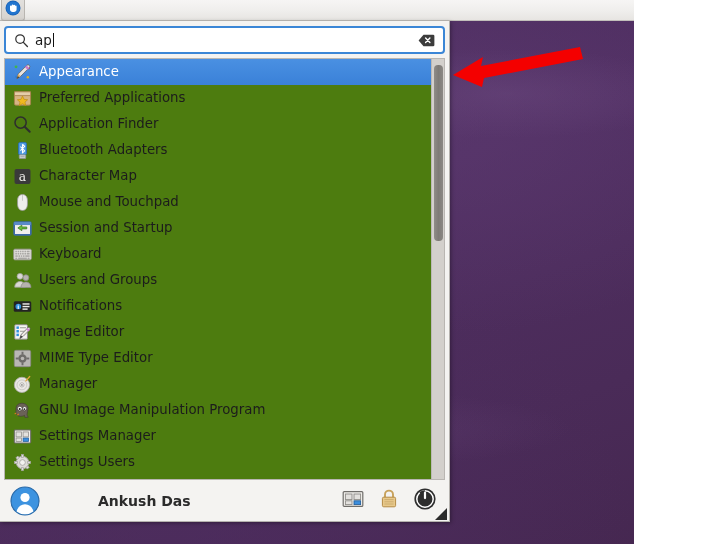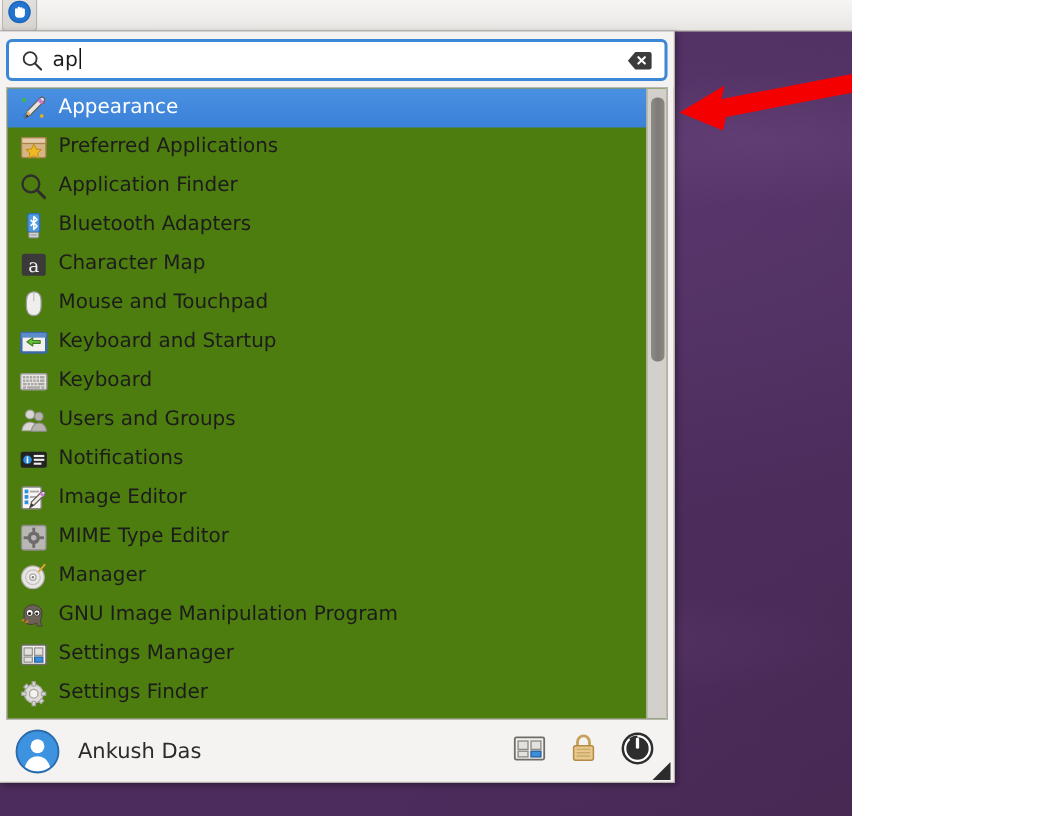--- a/index.html
+++ b/index.html
@@ -6,21 +6,21 @@
     margin: 0;
     padding: 0;
     width: 703px;
     height: 544px;
     overflow: hidden;
     font-family: "DejaVu Sans", "Liberation Sans", sans-serif;
   }
 
   #screen {
     position: relative;
-    width: 568px;
+    width: 634px;
     height: 544px;
     overflow: hidden;
     background: #4a2d5c;
   }
 
   
   .wallpaper {
     position: absolute;
     left: 0; top: 20px;
     width: 703px; height: 524px;
@@ -202,23 +202,24 @@
     background: #f4f3f1;
     position: relative;
   }
   .avatar {
     width: 30px; height: 30px;
     flex: 0 0 auto;
     margin-right: 12px;
   }
   .user-name {
     font-size: 14px;
-    font-weight: normal;
+    font-weight: bold;
     color: #2b2b2b;
     flex: 1 1 auto;
+    margin-left: 46px;
   }
   .bar-btn {
     width: 36px; height: 32px;
     display: flex;
     align-items: center;
     justify-content: center;
     cursor: pointer;
     flex: 0 0 auto;
   }
   .resize-grip {
@@ -362,21 +363,21 @@
         </div>
 
         <div class="app-row">
           <span class="app-icon">
             <svg width="19" height="19" viewBox="0 0 20 20">
               <rect x="1.2" y="3.2" width="17.6" height="13.6" rx="1.2" fill="#f2f0ee" stroke="#3d6aa8" stroke-width="1.8"></rect>
               <rect x="1.2" y="3.2" width="17.6" height="3.2" fill="#5b8bc9"></rect>
               <path d="M14.5 8.4 v2 h-5.2 v1.9 l-4.2 -2.9 l4.2 -2.9 v1.9 z" fill="#68bf3e" stroke="#3d7a22" stroke-width="0.8" stroke-linejoin="round"></path>
             </svg>
           </span>
-          <span class="app-label">Keyboard and Startup</span>
+          <span class="app-label">Session and Startup</span>
         </div>
 
         <div class="app-row">
           <span class="app-icon">
             <svg width="19" height="19" viewBox="0 0 20 20">
               <rect x="0.8" y="4.4" width="18.4" height="11.2" rx="1.2" fill="#e7e5e2" stroke="#9b9996" stroke-width="1"></rect>
               <g fill="#a9a7a4">
                 <rect x="2.4" y="6" width="1.7" height="1.7"></rect>
                   <rect x="4.8" y="6" width="1.7" height="1.7"></rect>
                 <rect x="7.2" y="6" width="1.7" height="1.7"></rect>
@@ -516,21 +517,21 @@
               <g fill="#dedcd9" stroke="#a8a6a3" stroke-width="0.8">
                 <rect x="8.9" y="1.6" width="2.2" height="3"></rect>
                   <rect x="8.9" y="15.4" width="2.2" height="3"></rect>
                 <rect x="1.6" y="8.9" width="3" height="2.2"></rect>
                   <rect x="15.4" y="8.9" width="3" height="2.2"></rect>
                 <rect x="3.3" y="3.9" width="2.8" height="2.1" transform="rotate(-45 4.7 4.9)"></rect>
                 <rect x="13.9" y="14.2" width="2.8" height="2.1" transform="rotate(-45 15.3 15.2)"></rect>
               </g>
             </svg>
           </span>
-          <span class="app-label">Settings Finder</span>
+          <span class="app-label">Settings Users</span>
         </div>
 
       </div>
 
       <div class="scrollbar">
         <div class="scroll-thumb"></div>
       </div>
     </div>
 
     <div class="user-bar">

